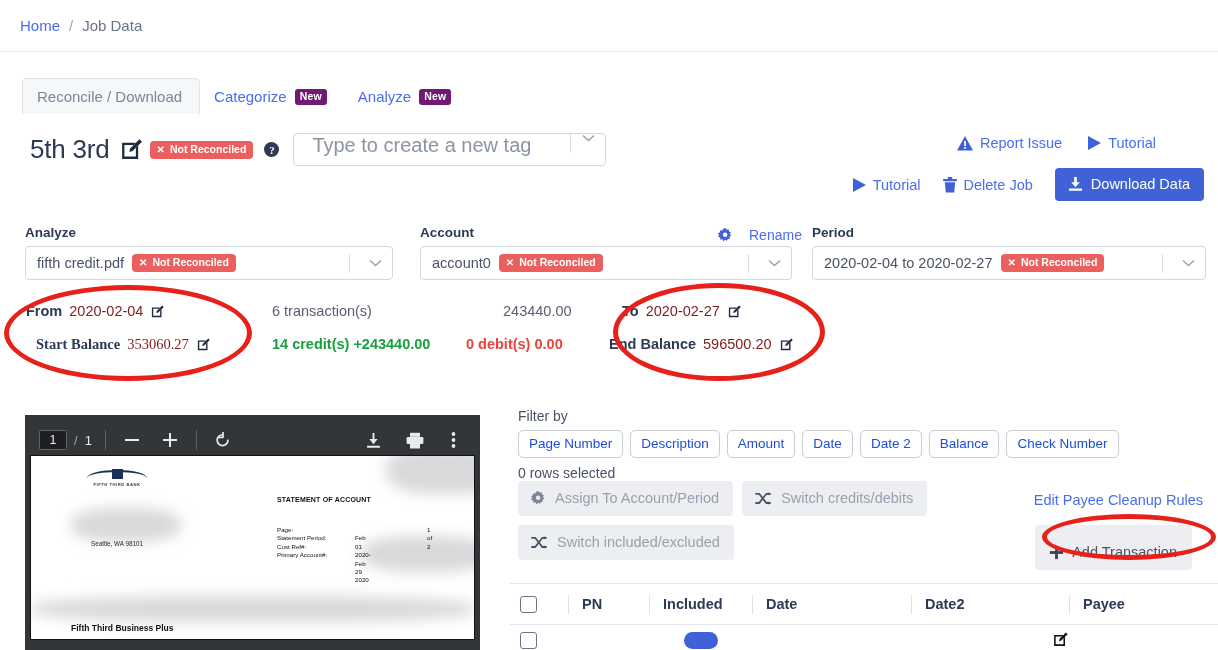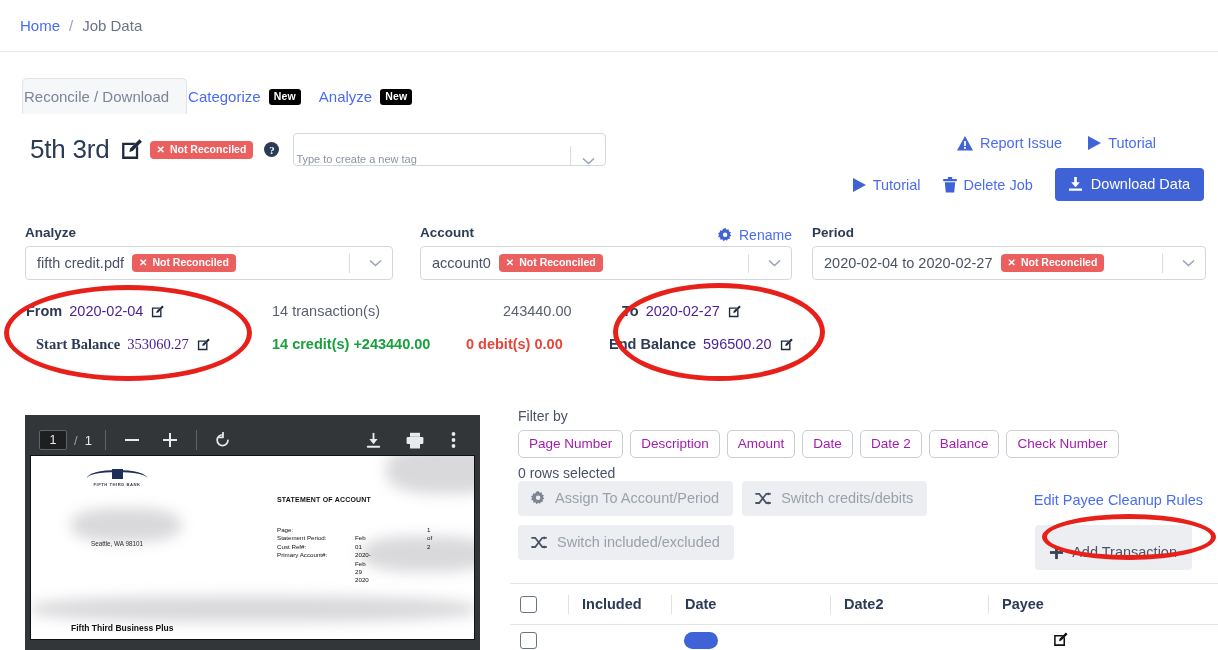--- a/index.html
+++ b/index.html
@@ -22,31 +22,31 @@
   .bc-link { color: #4a6cf0; cursor: pointer; }
   .bc-sep { color: #9aa3b5; margin: 0 9px; }
   .bc-cur { color: #6b7487; }
 
   
   .tabbar {
     position: absolute; left: 0; top: 78px; width: 1218px; height: 36px;
     display: flex; align-items: flex-end; padding-left: 22px; gap: 0;
   }
   .tab {
-    font-size: 15px; padding: 9px 17px 9px 1px; line-height: 17px;
+    font-size: 15px; padding: 9px 17px 9px 14px; line-height: 17px;
     color: #4a6cf0; cursor: pointer; white-space: nowrap;
     display: flex; align-items: center; gap: 8px; justify-content: flex-end;
   }
   .tab.active {
     color: #7b8499; background: #f6f7f9;
     border: 1px solid #e0e3e9; border-bottom: none;
     border-radius: 5px 5px 0 0;
   }
   .newbadge {
-    background: #000000; color: #fff; font-size: 10.5px; font-weight: bold;
+    background: #701a75; color: #fff; font-size: 10.5px; font-weight: bold;
     border-radius: 3px; padding: 2px 5px 3px 5px; line-height: 11px;
     letter-spacing: .2px;
   }
 
   
   .titlerow { position: absolute; left: 30px; top: 133px; display: flex; align-items: center; gap: 0; }
   .jobtitle { font-size: 26px; font-weight: 500; color: #2b3a55; letter-spacing: -.2px; }
   .editicon { display: inline-block; margin-left: 9px; cursor: pointer; }
   .redbadge {
     background: #ec5f5f; color: #fff; font-size: 10.5px; font-weight: bold;
@@ -54,22 +54,22 @@
     display: inline-flex; align-items: center; gap: 5px; white-space: nowrap;
   }
   .redbadge .x { font-size: 10px; font-weight: bold; }
   .helpicon {
     width: 15px; height: 15px; border-radius: 50%; background: #2b3a55; color: #fff;
     font-size: 11px; font-weight: bold; display: inline-flex; align-items: center;
     justify-content: center; margin-left: 11px; cursor: pointer; font-family: "Liberation Serif", serif;
   }
   .tagselect {
     margin-left: 14px; width: 313px; height: 33px; border: 1px solid #d3d7de;
-    border-radius: 4px; background: #fff; display: flex; align-items: flex-end;
-    font-size: 11px; color: #8b93a4; padding-left: 2px; cursor: text;
+    border-radius: 4px; background: #fff; display: flex; align-items: flex-start;
+    font-size: 20px; color: #8b93a4; padding-left: 18px; cursor: text;
   }
   .tagselect .divider { width: 1px; height: 19px; background: #d9dde4; margin-left: auto; }
   .caret { width: 34px; display: flex; align-items: center; justify-content: center; color: #9aa3b5; cursor: pointer; }
   .caret svg { display: block; }
 
   
   .actions1 { position: absolute; right: 14px; top: 135px; display: flex; align-items: center; gap: 26px; }
   .actions2 { position: absolute; right: 14px; top: 168px; display: flex; align-items: center; gap: 22px; }
   .linkbtn {
     font-size: 14.5px; color: #4a6cf0; display: inline-flex; align-items: center;
@@ -86,28 +86,28 @@
   .field { position: absolute; }
   .fieldlabel { font-size: 13.5px; font-weight: bold; color: #2b3a55; margin-bottom: 6px; }
   .selbox {
     height: 34px; border: 1px solid #d3d7de; border-radius: 4px; background: #fff;
     display: flex; align-items: center; padding-left: 11px; font-size: 14.5px; color: #4a5268;
     cursor: pointer; gap: 8px;
   }
   .selbox .divider { width: 1px; height: 19px; background: #d9dde4; margin-left: auto; }
   .renamelink {
     position: absolute; left: 718px; top: 227px; font-size: 14px; color: #4a6cf0;
-    display: inline-flex; align-items: center; gap: 6px; cursor: pointer; font-weight: 500;
+    display: inline-flex; align-items: center; gap: 16px; cursor: pointer; font-weight: 500;
   }
 
   
   .stats { position: absolute; left: 0; top: 296px; width: 1218px; font-size: 14.5px; }
   .st { position: absolute; white-space: nowrap; display: flex; align-items: center; gap: 7px; }
   .st b { font-weight: bold; color: #2b3a55; }
-  .st .val { color: #4c1d95; }
+  .st .val { color: #7f1d1d; }
   .green { color: #17a03d; font-weight: bold; }
   .red { color: #e8443a; font-weight: bold; }
   .grey { color: #5a6072; }
 
   
   .pdfwrap {
     position: absolute; left: 25px; top: 415px; width: 455px; height: 235px;
     background: #323639; overflow: hidden;
   }
   .pdftool {
@@ -137,21 +137,21 @@
   .pdf-meta .row2 { position: relative; }
   .pdf-meta .rv { position: absolute; left: 150px; }
   .pdf-bottom { position: absolute; left: 40px; bottom: 6px; font-size: 8.5px; font-weight: bold; }
   .blur { position: absolute; background: #d9d9dc; filter: blur(7px); border-radius: 40%; }
 
   
   .rpanel { position: absolute; left: 502px; top: 408px; width: 716px; }
   .filterlabel { font-size: 14px; color: #4a5268; margin-left: 16px; }
   .chiprow { display: flex; gap: 7px; margin-top: 6px; margin-left: 16px; flex-wrap: nowrap; }
   .chip {
-    border: 1px solid #c8cdd6; border-radius: 5px; background: #fff; color: #a21caf;
+    border: 1px solid #c8cdd6; border-radius: 5px; background: #fff; color: #1d4ed8;
     font-size: 13.5px; padding: 5px 10px 6px 10px; cursor: pointer; white-space: nowrap;
   }
   .rowsel { font-size: 14px; color: #4a5268; margin-left: 16px; margin-top: 7px; }
   .actbtns { margin-left: 16px; display: flex; flex-wrap: wrap; gap: 9px; width: 470px; }
   .greybtn {
     background: #eceef1; color: #9aa0ad; border: none; border-radius: 4px;
     font-size: 14.5px; padding: 9px 14px 10px 13px; display: inline-flex; align-items: center;
     gap: 9px; cursor: pointer; white-space: nowrap;
   }
   .editpayee {
@@ -364,21 +364,21 @@
       <b>Start Balance</b>
       <span class="val">353060.27</span>
       <span class="i">
         <svg width="15" height="15" viewBox="0 0 24 24" fill="#1f2a3d">
             <path d="M3 5.5h13.2l-2.2 2.2H5.2v11h11v-8.3l2.2-2.2V21H3z"></path>
             <path d="M19.6 2.2l2.4 2.4-8.9 8.9-3.2.8.8-3.2z"></path>
           </svg>
       </span>
     </div>
     <div class="st grey" style="left:272px; top:7px;">
-      <span>14 transaction(s)</span>
+      <span>6 transaction(s)</span>
     </div>
     <div class="st grey" style="left:503px; top:7px;">
       <span>243440.00</span>
     </div>
     <div class="st green" style="left:272px; top:40px;">
       <span>14 credit(s) +243440.00</span>
     </div>
     <div class="st red" style="left:466px; top:40px;">
       <span>0 debit(s) 0.00</span>
     </div>
@@ -535,20 +535,21 @@
       </span>
       <span>Add Transaction</span>
     </button>
   </div>
 
   <div class="tablewrap">
     <div class="thead">
       <div class="th" style="width:58px; padding-left:0;">
         <span class="hcheck"></span>
       </div>
+      <div class="th" style="width:81px;">PN</div>
       <div class="th" style="width:103px;">Included</div>
       <div class="th" style="width:159px;">Date</div>
       <div class="th" style="width:158px;">Date2</div>
       <div class="th" style="width:149px;">Payee</div>
     </div>
     <div class="trow">
       <div style="width:58px; display:flex; align-items:center;">
         <span class="hcheck" style="margin-top:6px;"></span>
       </div>
       <div style="width:81px; font-size:13px; color:#2b3a55;"></div>

